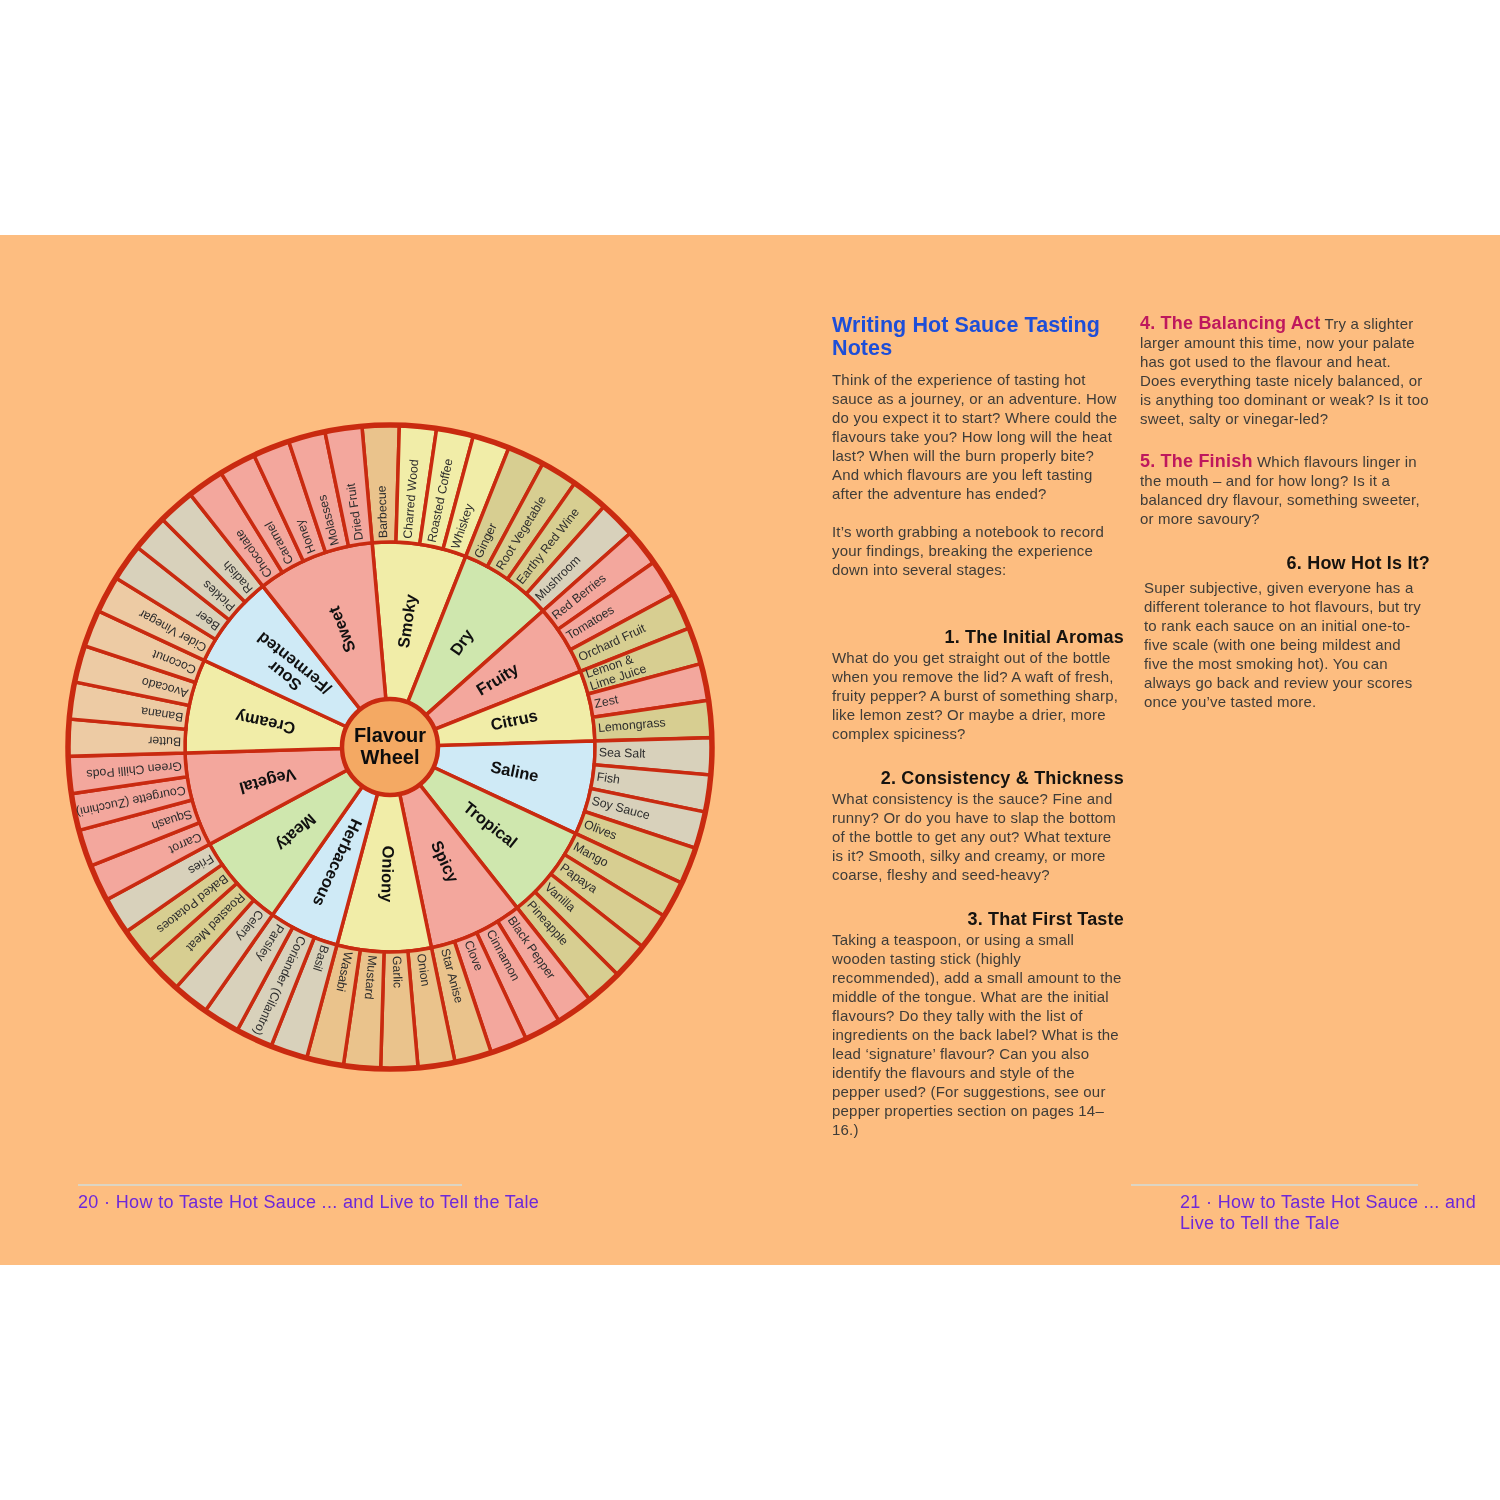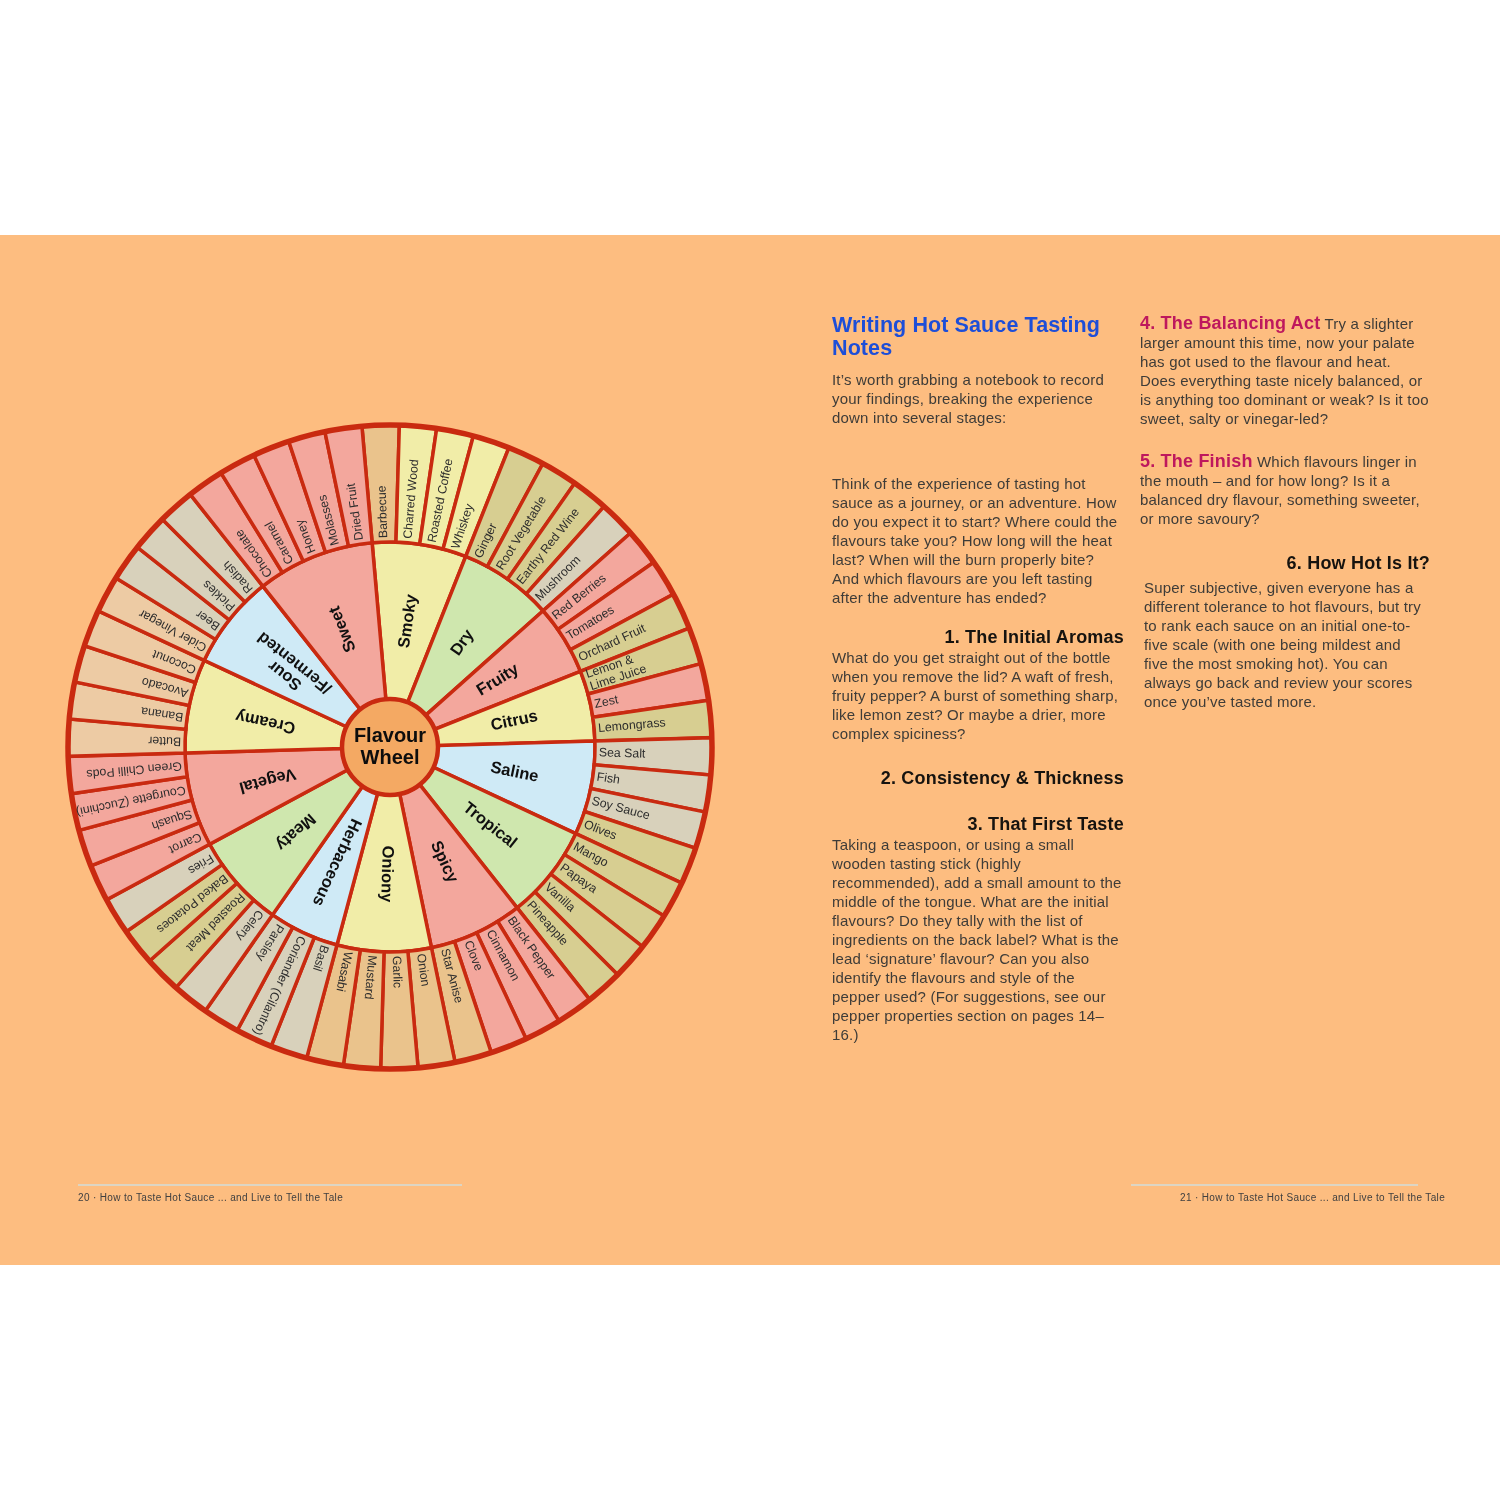--- a/index.html
+++ b/index.html
@@ -15,21 +15,21 @@
   #col2{left:1140px;width:290px;}
   .h1{font-size:21.5px;line-height:23px;font-weight:bold;color:#1d4ed8;letter-spacing:0.1px;
       margin:0 0 10px 0;}
   .para{margin:0 0 19px 0;}
   .intro-gap{margin-bottom:47px;}
   .sec{margin:0 0 24px 0;}
   .sec-h{font-size:18px;line-height:22px;font-weight:bold;color:#16130f;margin:0;text-align:right;}
   .sec-h-inline{font-size:18px;font-weight:bold;color:#be185d;}
 
   .footer-rule{position:absolute;top:1184px;height:2px;background:#ddd5c3;}
-  .footer-text{position:absolute;top:1192px;font-size:10px;letter-spacing:0.35px;color:#404040;}
+  .footer-text{position:absolute;top:1192px;font-size:18px;letter-spacing:0.35px;color:#6d28d9;}
   #frule-l{left:78px;width:384px;}
   #ftext-l{left:78px;}
   #frule-r{left:1131px;width:287px;}
   #ftext-r{left:1180px;}
 </style>
 </head>
 <body>
 
 <div id="page">
   <div id="band"></div>
@@ -172,29 +172,30 @@
       <text x="230.80852272274316" y="146.03790924335675" dominant-baseline="middle" transform="rotate(241.66666666666669 230.80852272274316 146.03790924335675)" text-anchor="start" font-size="12.3" fill="#2d2d2d">Caramel</text>
       <text x="252.83591521164905" y="135.76636743659407" dominant-baseline="middle" transform="rotate(248.33333333333337 252.83591521164905 135.76636743659407)" text-anchor="start" font-size="12.3" fill="#2d2d2d">Honey</text>
       <text x="275.90681957357316" y="128.12150230558473" dominant-baseline="middle" transform="rotate(255.00000000000006 275.90681957357316 128.12150230558473)" text-anchor="start" font-size="12.3" fill="#2d2d2d">Molasses</text>
       <text x="299.7092414047857" y="123.20669753658257" dominant-baseline="middle" transform="rotate(261.66666666666674 299.7092414047857 123.20669753658257)" text-anchor="start" font-size="12.3" fill="#2d2d2d">Dried Fruit</text>
       <text x="330" y="320" text-anchor="middle" dominant-baseline="middle" font-size="20" font-weight="bold" fill="#0d0d0d">Flavour</text>
       <text x="330" y="342" text-anchor="middle" dominant-baseline="middle" font-size="20" font-weight="bold" fill="#0d0d0d">Wheel</text>
     </svg>
 
   <div class="col" id="col1">
     <div class="h1">Writing Hot Sauce Tasting Notes</div>
+    <p class="para">Think of the experience of tasting hot sauce as a journey, or an adventure. How do you expect it to start? Where could the flavours take you? How long will the heat last? When will the burn properly bite? And which flavours are you left tasting after the adventure has ended?</p>
     <p class="para intro-gap">It’s worth grabbing a notebook to record your findings, breaking the experience down into several stages:</p>
-    <p class="para">Think of the experience of tasting hot sauce as a journey, or an adventure. How do you expect it to start? Where could the flavours take you? How long will the heat last? When will the burn properly bite? And which flavours are you left tasting after the adventure has ended?</p>
 
     <div class="sec">
       <p class="sec-h">1. The Initial Aromas</p>
       <p class="para" style="margin:0">What do you get straight out of the bottle when you remove the lid? A waft of fresh, fruity pepper? A burst of something sharp, like lemon zest? Or maybe a drier, more complex spiciness?</p>
     </div>
     <div class="sec">
       <p class="sec-h">2. Consistency &amp; Thickness</p>
+      <p class="para" style="margin:0">What consistency is the sauce? Fine and runny? Or do you have to slap the bottom of the bottle to get any out? What texture is it? Smooth, silky and creamy, or more coarse, fleshy and seed-heavy?</p>
     </div>
     <div class="sec">
       <p class="sec-h">3. That First Taste</p>
       <p class="para" style="margin:0">Taking a teaspoon, or using a small wooden tasting stick (highly recommended), add a small amount to the middle of the tongue. What are the initial flavours? Do they tally with the list of ingredients on the back label? What is the lead ‘signature’ flavour? Can you also identify the flavours and style of the pepper used? (For suggestions, see our pepper properties section on pages 14–16.)</p>
     </div>
   </div>
 
   <div class="col" id="col2">
     <div class="sec">
       <p class="para" style="margin:0">

